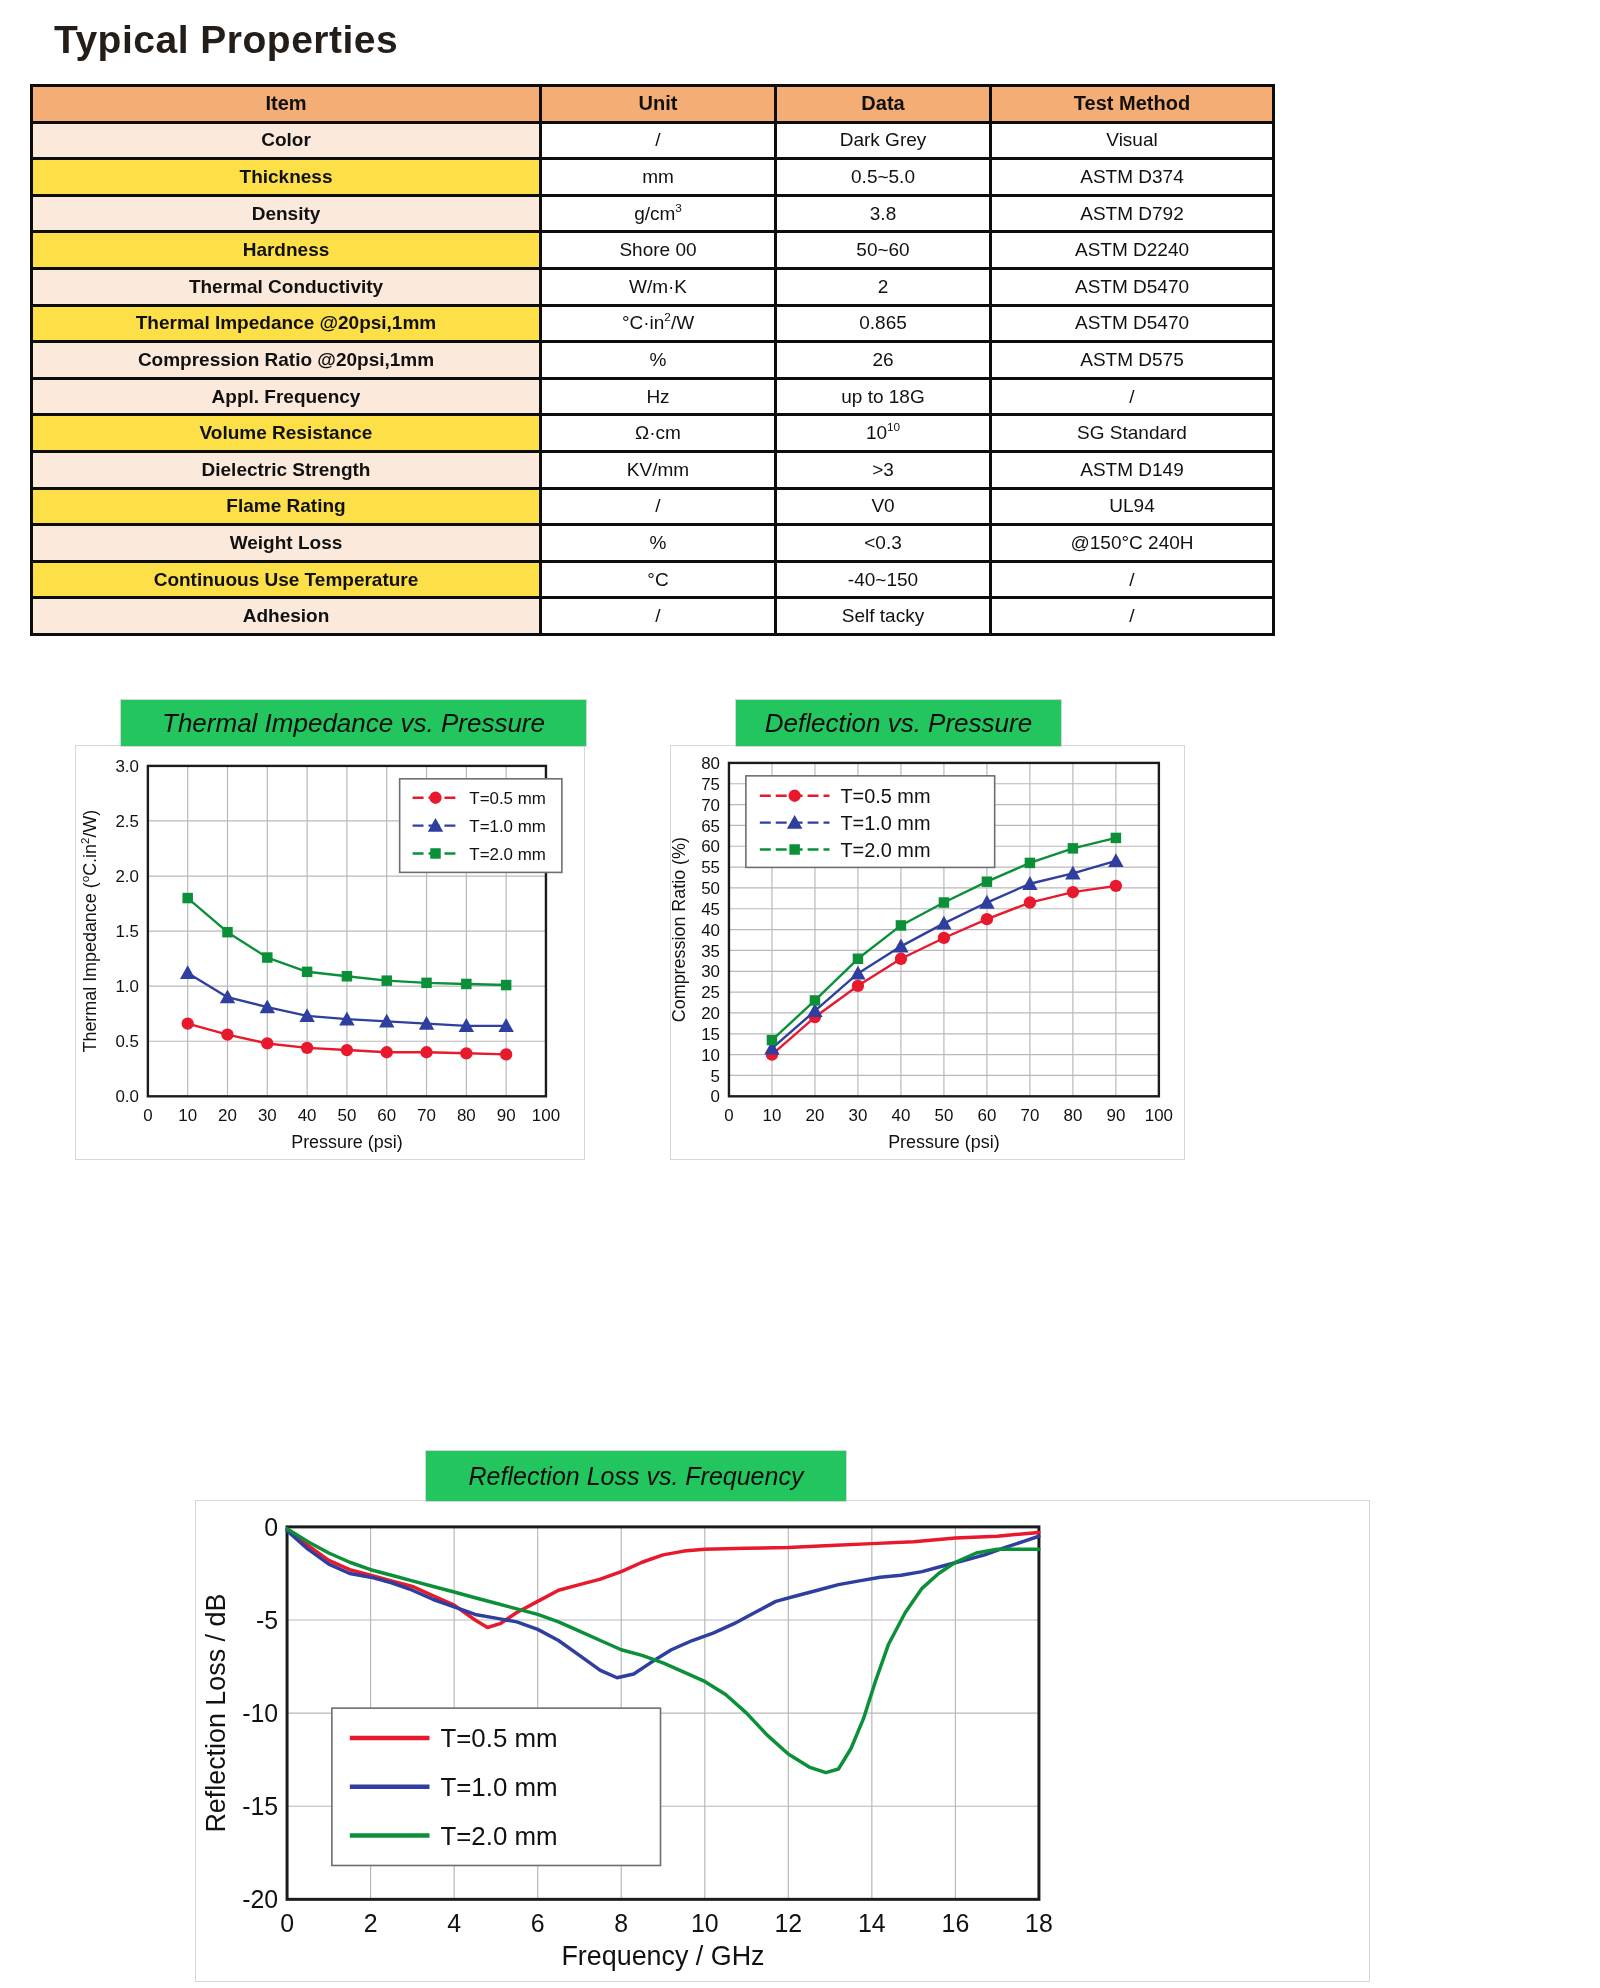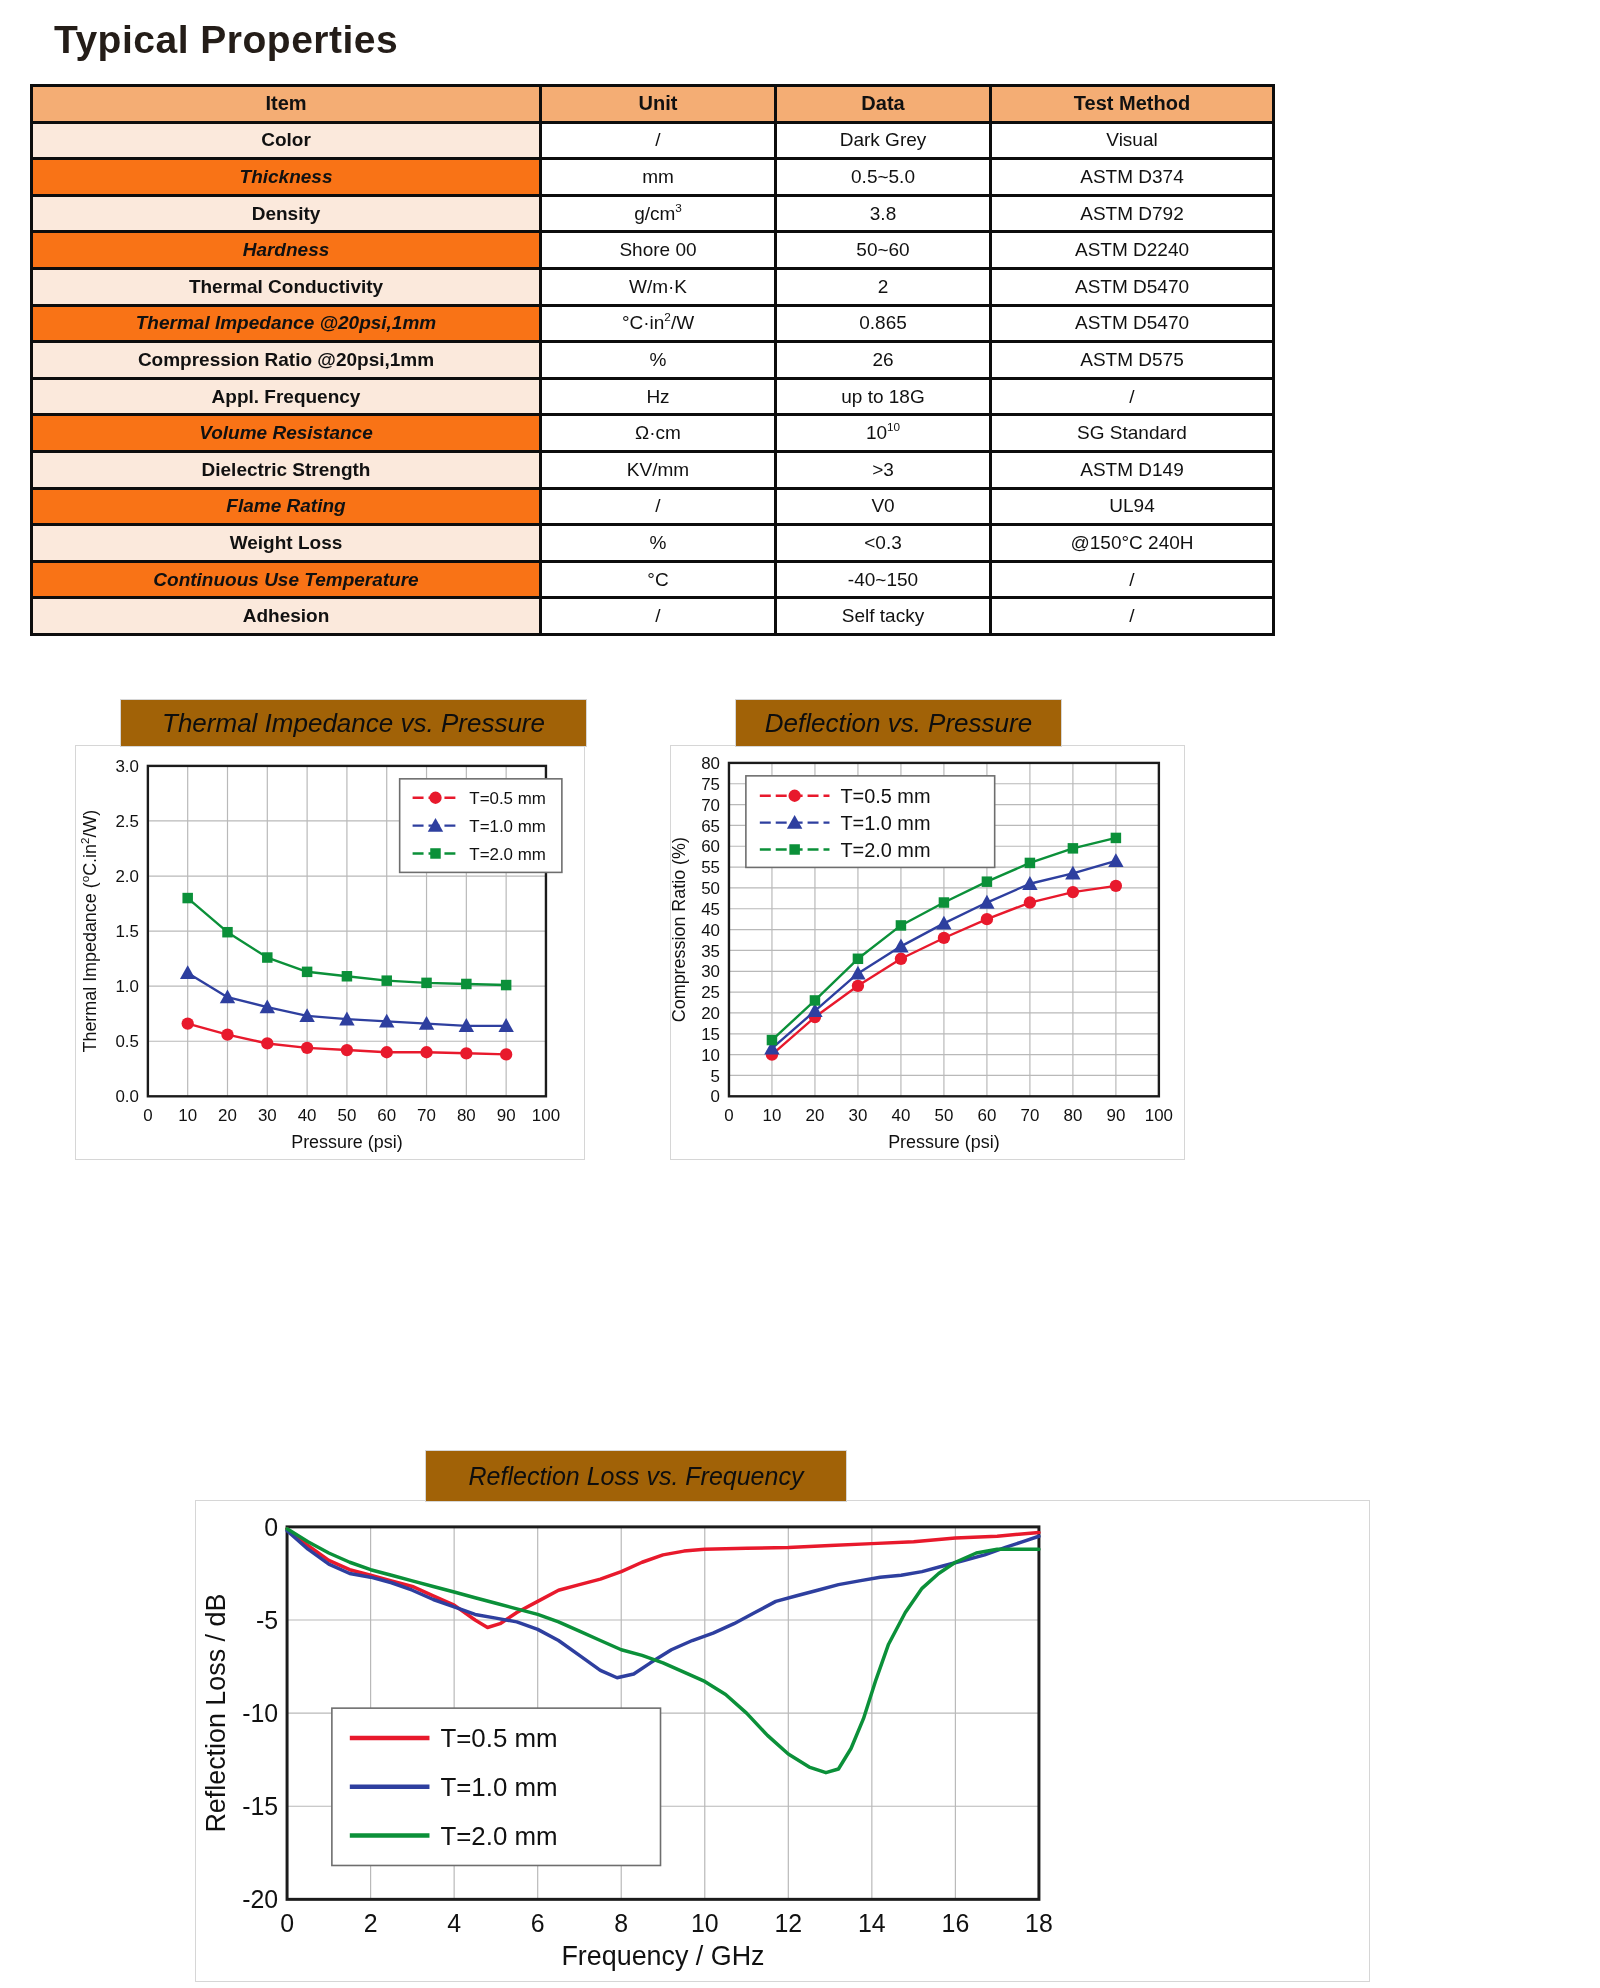--- a/index.html
+++ b/index.html
@@ -7,24 +7,24 @@
           font-family:"Liberation Sans",sans-serif;color:#111;overflow:hidden;}
   .page-title{position:absolute;left:38px;top:2px;margin:16px;font-size:39px;font-weight:bold;
               color:#241d18;letter-spacing:0.5px;}
   table.props{position:absolute;left:30px;top:84px;width:1206px;border-collapse:collapse;
               table-layout:fixed;border:2px solid #0d0d0d;}
   .props th,.props td{border:3px solid #0d0d0d;height:33.6px;text-align:center;vertical-align:middle;
               font-size:19px;padding:0 4px;background:#fff;}
   .props th{background:#f4ad74;font-weight:bold;font-size:20px;margin-top:47px;}
   .props td.item{font-weight:bold;}
   .props tr.odd td.item{background:#fbe9dc;}
-  .props tr.even td.item{background:#f97316;font-style:italic;}
+  .props tr.even td.item{background:#fde047;}
   sup{font-size:62%;position:relative;top:-0.05em;vertical-align:super;line-height:0;}
   .chart-block{position:absolute;}
-  .chart-title-box{position:absolute;background:#a16207;border:1px solid #d6d6d6;z-index:2;
+  .chart-title-box{position:absolute;background:#22c55e;border:1px solid #d6d6d6;z-index:2;
                    display:flex;align-items:center;justify-content:center;
                    font-style:italic;font-size:26px;color:#0e0e0e;}
   .chart-panel{position:absolute;background:#fff;border:1px solid #d6d6d6;z-index:1;box-sizing:border-box;}
   .chart-panel svg{display:block;width:100%;height:100%;}
   svg text{font-family:"Liberation Sans",sans-serif;fill:#111;}
 </style>
 </head>
 <body>
 
 <div class="canvas">

